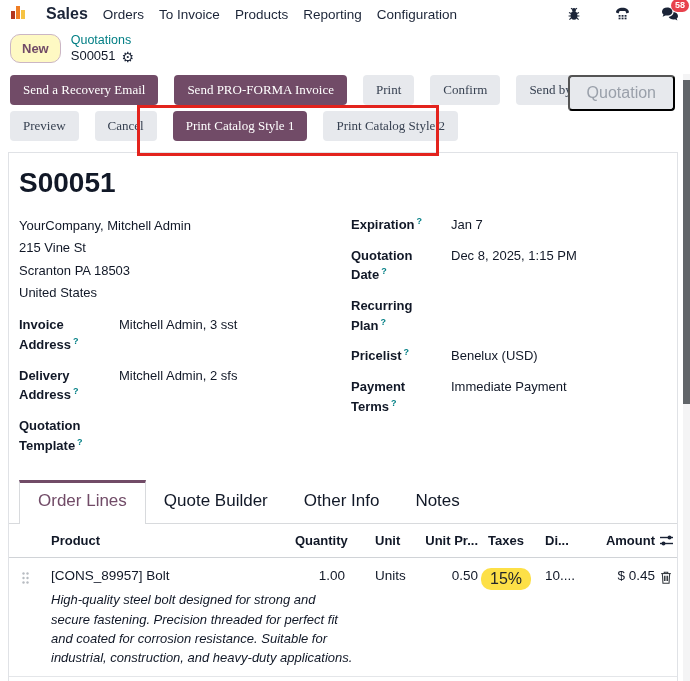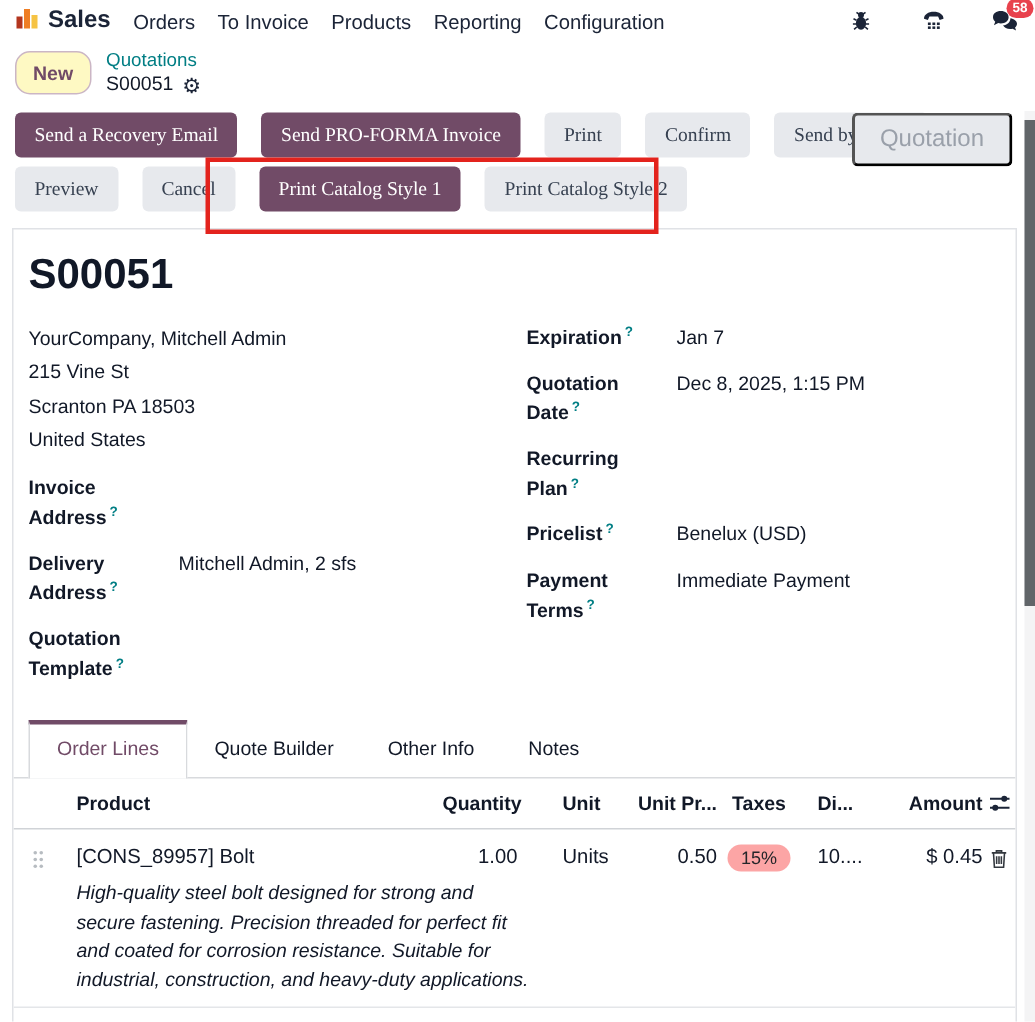--- a/index.html
+++ b/index.html
@@ -3,21 +3,21 @@
 <meta charset="utf-8">
 <style>
   * { margin:0; padding:0; box-sizing:border-box; }
   html,body { width:690px; height:681px; }
   body {
     position:relative; overflow:hidden; background:#fff;
     font-family:"Liberation Sans", sans-serif; color:#111827; font-size:13px;
   }
   
   .topnav { display:flex; align-items:center; height:28px; padding:0 10px; gap:15px; }
-  .brand { display:flex; align-items:center; gap:6px; font-weight:700; font-size:16px; color:#1b2437; }
+  .brand { display:flex; align-items:center; gap:20px; font-weight:700; font-size:16px; color:#1b2437; }
   .menu-item { font-size:13.5px; color:#1b2437; cursor:pointer; }
   .top-icons { margin-left:auto; display:flex; gap:28px; align-items:center; }
   .tico { position:relative; width:20px; height:20px; display:flex; align-items:center; justify-content:center; cursor:pointer; }
   .badge { position:absolute; top:-5px; right:-9px; background:#e8424d; color:#fff; font-size:9px;
            font-weight:700; border-radius:8px; padding:1px 4px; line-height:1.2; }
   
   .crumb-row { display:flex; align-items:flex-start; padding:4px 10px 2px; gap:10px; }
   .new-btn { border:1px solid #cbb6c5; color:#714B67; font-weight:700; background:#fef9c3;
              padding:6px 11px; border-radius:10px; font-size:13px; cursor:pointer; margin-top:2px; }
   .crumbs { line-height:1.3; }
@@ -44,38 +44,38 @@
   .fields { display:flex; }
   .col-left { width:332px; flex-shrink:0; }
   .col-right { flex:1; }
   .field { display:flex; margin-bottom:11px; line-height:1.5; }
   .f-label { width:88px; margin-right:12px; font-weight:700; flex-shrink:0; }
   .f-help { color:#017E84; font-size:9px; vertical-align:super; margin-left:2px; }
   .f-value { color:#111827; cursor:pointer; min-height:18px; }
   .addr-line { line-height:1.72; }
   
   .tabs { display:flex; border-bottom:1px solid #d8dadd; margin-top:14px; padding-left:10px; }
-  .tab { padding:11px 18px 12px; font-size:13px; cursor:pointer; color:#111827; background:#fff; }
+  .tab { padding:11px 18px 12px; font-size:17px; cursor:pointer; color:#111827; background:#fff; }
   .tab.active { color:#714B67; border-top:3px solid #714B67; border-left:1px solid #d8dadd;
                 border-right:1px solid #d8dadd; padding-top:8px; margin-bottom:-1px; }
   
   .grid-cols { display:grid; grid-template-columns:33px 253px 50px 60px 73px 56px 44px 77px 22px; }
   .olh { font-weight:700; font-size:13px; padding:9px 0; border-bottom:1px solid #d0d3d7;
          align-items:center; }
   .c-qty,.c-up,.c-amt { text-align:right; }
   .c-unit { text-align:left; padding-left:30px; }
   .c-tax { text-align:center; }
   .c-di { text-align:left; padding-left:11px; }
   .c-opt { display:flex; justify-content:center; cursor:pointer; }
   .line { padding:10px 0 9px; border-bottom:1px solid #e4e6e9; font-size:13.5px; align-items:start; }
   .handle { display:flex; justify-content:center; padding-top:3px; cursor:grab; }
   .p-name { cursor:text; }
   .p-desc { font-style:italic; font-size:13px; line-height:1.48; margin-top:7px; width:306px; cursor:text; }
-  .pill { display:inline-block; background:#fca5a5; border-radius:10px; padding:2px 9px;
-          font-size:12px; color:#24262a; }
+  .pill { display:inline-block; background:#fde047; border-radius:10px; padding:2px 9px;
+          font-size:16px; color:#24262a; }
   .c-trash { display:flex; justify-content:center; padding-top:2px; cursor:pointer; }
   
   .sb-track { position:absolute; right:0; top:74px; width:7px; height:607px; background:#f4f4f5; }
   .sb-thumb { position:absolute; right:0; top:6px; width:7px; height:324px; background:#616569; cursor:pointer; }
 </style>
 </head>
 <body>
 
 <div class="topnav">
   <div class="brand">
@@ -162,20 +162,21 @@
         <div class="field">
           <div class="f-value">
             <div class="addr-line">YourCompany, Mitchell Admin</div>
             <div class="addr-line">215 Vine St</div>
             <div class="addr-line">Scranton PA 18503</div>
             <div class="addr-line">United States</div>
           </div>
         </div>
         <div class="field">
           <div class="f-label"><span>Invoice Address</span><sup class="f-help">?</sup></div>
+          <div class="f-value">Mitchell Admin, 3 sst</div>
         </div>
         <div class="field">
           <div class="f-label"><span>Delivery Address</span><sup class="f-help">?</sup></div>
           <div class="f-value">Mitchell Admin, 2 sfs</div>
         </div>
         <div class="field">
           <div class="f-label"><span>Quotation Template</span><sup class="f-help">?</sup></div>
           <div class="f-value"></div>
         </div>
       </div>

